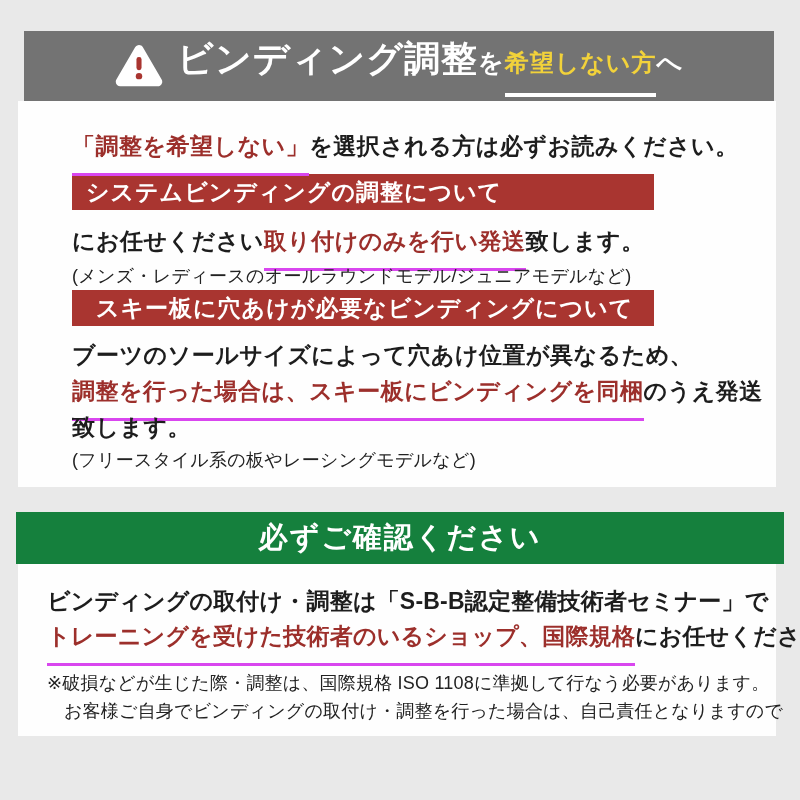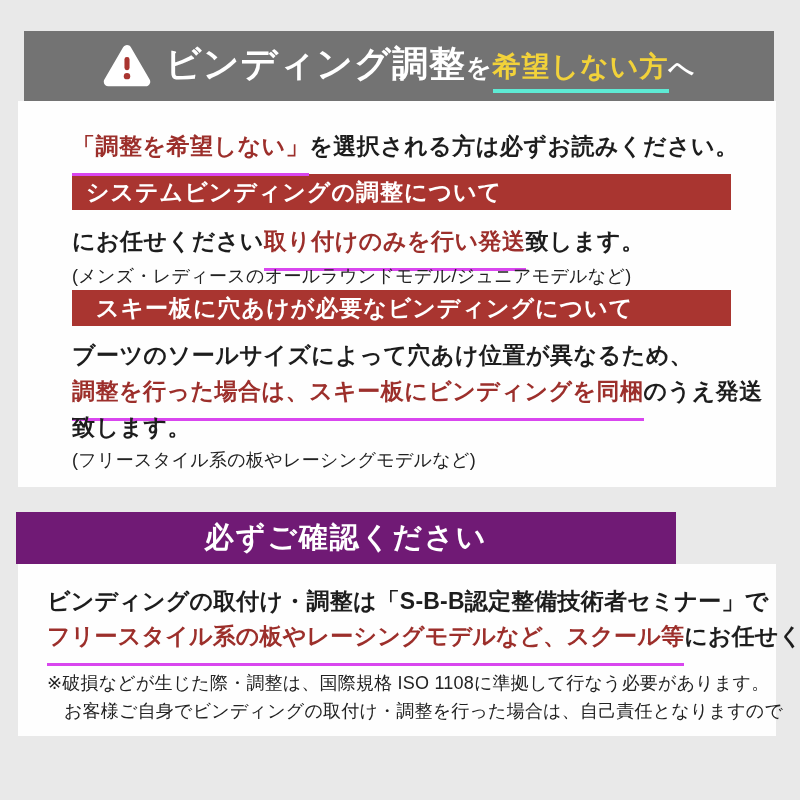--- a/index.html
+++ b/index.html
@@ -15,51 +15,51 @@
   .top-banner{
     position:absolute;left:24px;top:31px;width:750px;height:70px;
     background:#737373;
     display:flex;align-items:center;justify-content:center;
   }
   .warn-icon{width:48px;height:44px;margin-right:14px;flex:0 0 auto;}
   .title{display:flex;align-items:baseline;color:#ffffff;font-weight:800;letter-spacing:1px;white-space:nowrap;}
   .title .big{font-size:36px;}
   .title .small{font-size:25px;}
   .title .hl{
-    font-size:28px;color:#f2d23a;
-    border-bottom:4px solid #5eead4;
-    padding-bottom:3px;
+    font-size:24px;color:#f2d23a;
+    border-bottom:4px solid #ffffff;
+    padding-bottom:14px;
   }
 
   
   .card{position:absolute;background:#fefefe;box-sizing:border-box;}
   .card1{left:18px;top:101px;width:758px;height:386px;padding:0 26px 0 54px;}
   .card2{left:18px;top:564px;width:758px;height:172px;padding:0 24px 0 29px;}
 
   .line{font-size:23px;font-weight:700;color:#1d1d1d;line-height:34px;letter-spacing:0.5px;white-space:nowrap;}
   .red{color:#9c2f2b;border-bottom:3px solid #d946ef;padding-bottom:14px;}
   .note{font-size:18px;font-weight:500;color:#222;line-height:28px;letter-spacing:0.3px;white-space:nowrap;}
 
   .intro{padding-top:28px;}
 
   .sub-banner{
-    margin-top:11px;width:659px;height:36px;background:#a93530;
+    margin-top:11px;width:582px;height:36px;background:#a93530;
     color:#ffffff;font-size:23px;font-weight:800;letter-spacing:1px;
     display:flex;align-items:center;padding-left:14px;box-sizing:border-box;
     white-space:nowrap;
   }
   .sub-banner.second{margin-top:0;padding-left:24px;}
 
   .mt14{margin-top:14px;} .mt12{margin-top:12px;} .mt4{margin-top:4px;}
   .mt2{margin-top:2px;}
 
   
   .gray-banner{
-    position:absolute;left:16px;top:512px;width:660px;height:52px;
-    background:#701a75;color:#ffffff;
+    position:absolute;left:16px;top:512px;width:768px;height:52px;
+    background:#15803d;color:#ffffff;
     display:flex;align-items:center;justify-content:center;
     font-size:29px;font-weight:800;letter-spacing:2px;
   }
 
   .c2-line{font-size:23px;font-weight:700;color:#1d1d1d;line-height:33px;letter-spacing:0.2px;white-space:nowrap;}
   .c2-first{padding-top:21px;}
 
   .footnotes{margin-top:16px;}
   .footnote{font-size:18px;font-weight:500;color:#222;line-height:28px;letter-spacing:0.2px;white-space:nowrap;}
   .footnote.indent{padding-left:17px;}
@@ -106,21 +106,21 @@
     <div class="note mt2">(フリースタイル系の板やレーシングモデルなど)</div>
 
   </div>
 
   <div class="gray-banner">必ずご確認ください</div>
 
   <div class="card card2">
 
     <div class="c2-line c2-first">ビンディングの取付け・調整は「S-B-B認定整備技術者セミナー」で</div>
     <div class="c2-line mt2">
-      <span class="red">フリースタイル系の板やレーシングモデルなど、スクール等</span><span>にお任せください。</span>
+      <span class="red">トレーニングを受けた技術者のいるショップ、国際規格</span><span>にお任せください。</span>
     </div>
 
     <div class="footnotes">
       <div class="footnote">※破損などが生じた際・調整は、国際規格 ISO 1108に準拠して行なう必要があります。</div>
       <div class="footnote indent">お客様ご自身でビンディングの取付け・調整を行った場合は、自己責任となりますので</div>
     </div>
 
   </div>
 
 </div>

